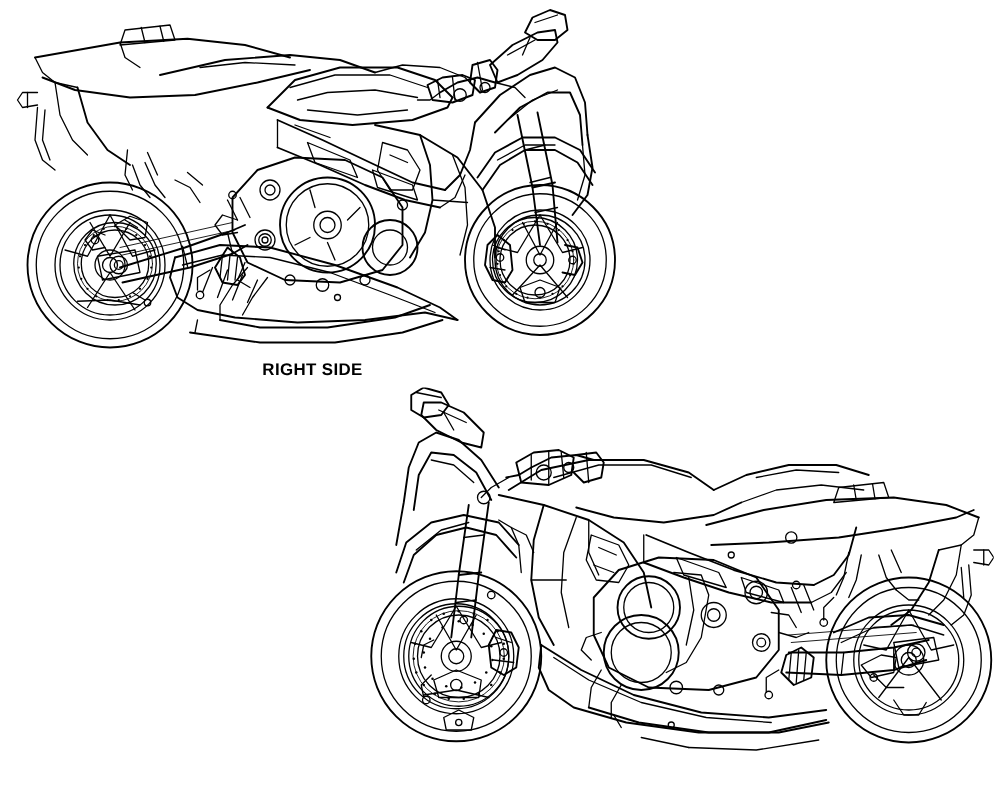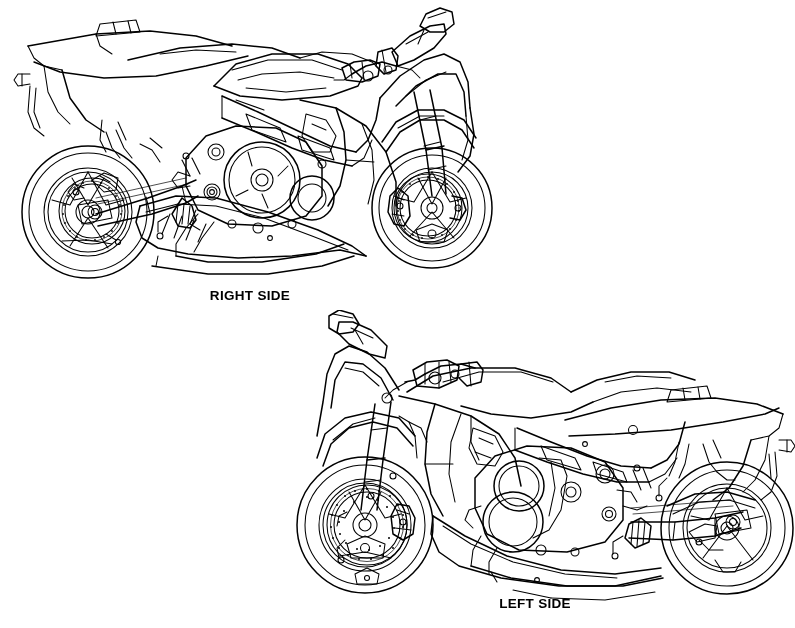--- a/index.html
+++ b/index.html
@@ -633,15 +633,14 @@
 
       <g>
         <path class="ln" d="M358 160 L366 180"></path>
         <path class="ln" d="M368 158 L376 178"></path>
         <circle class="ln" cx="362" cy="158" r="3"></circle>
       </g>
 
     </svg>
   </div>
 
-  <div class="view-label" id="label-left-side">LEFT SIDE</div>
 
 </div>
 
 </body></html>

